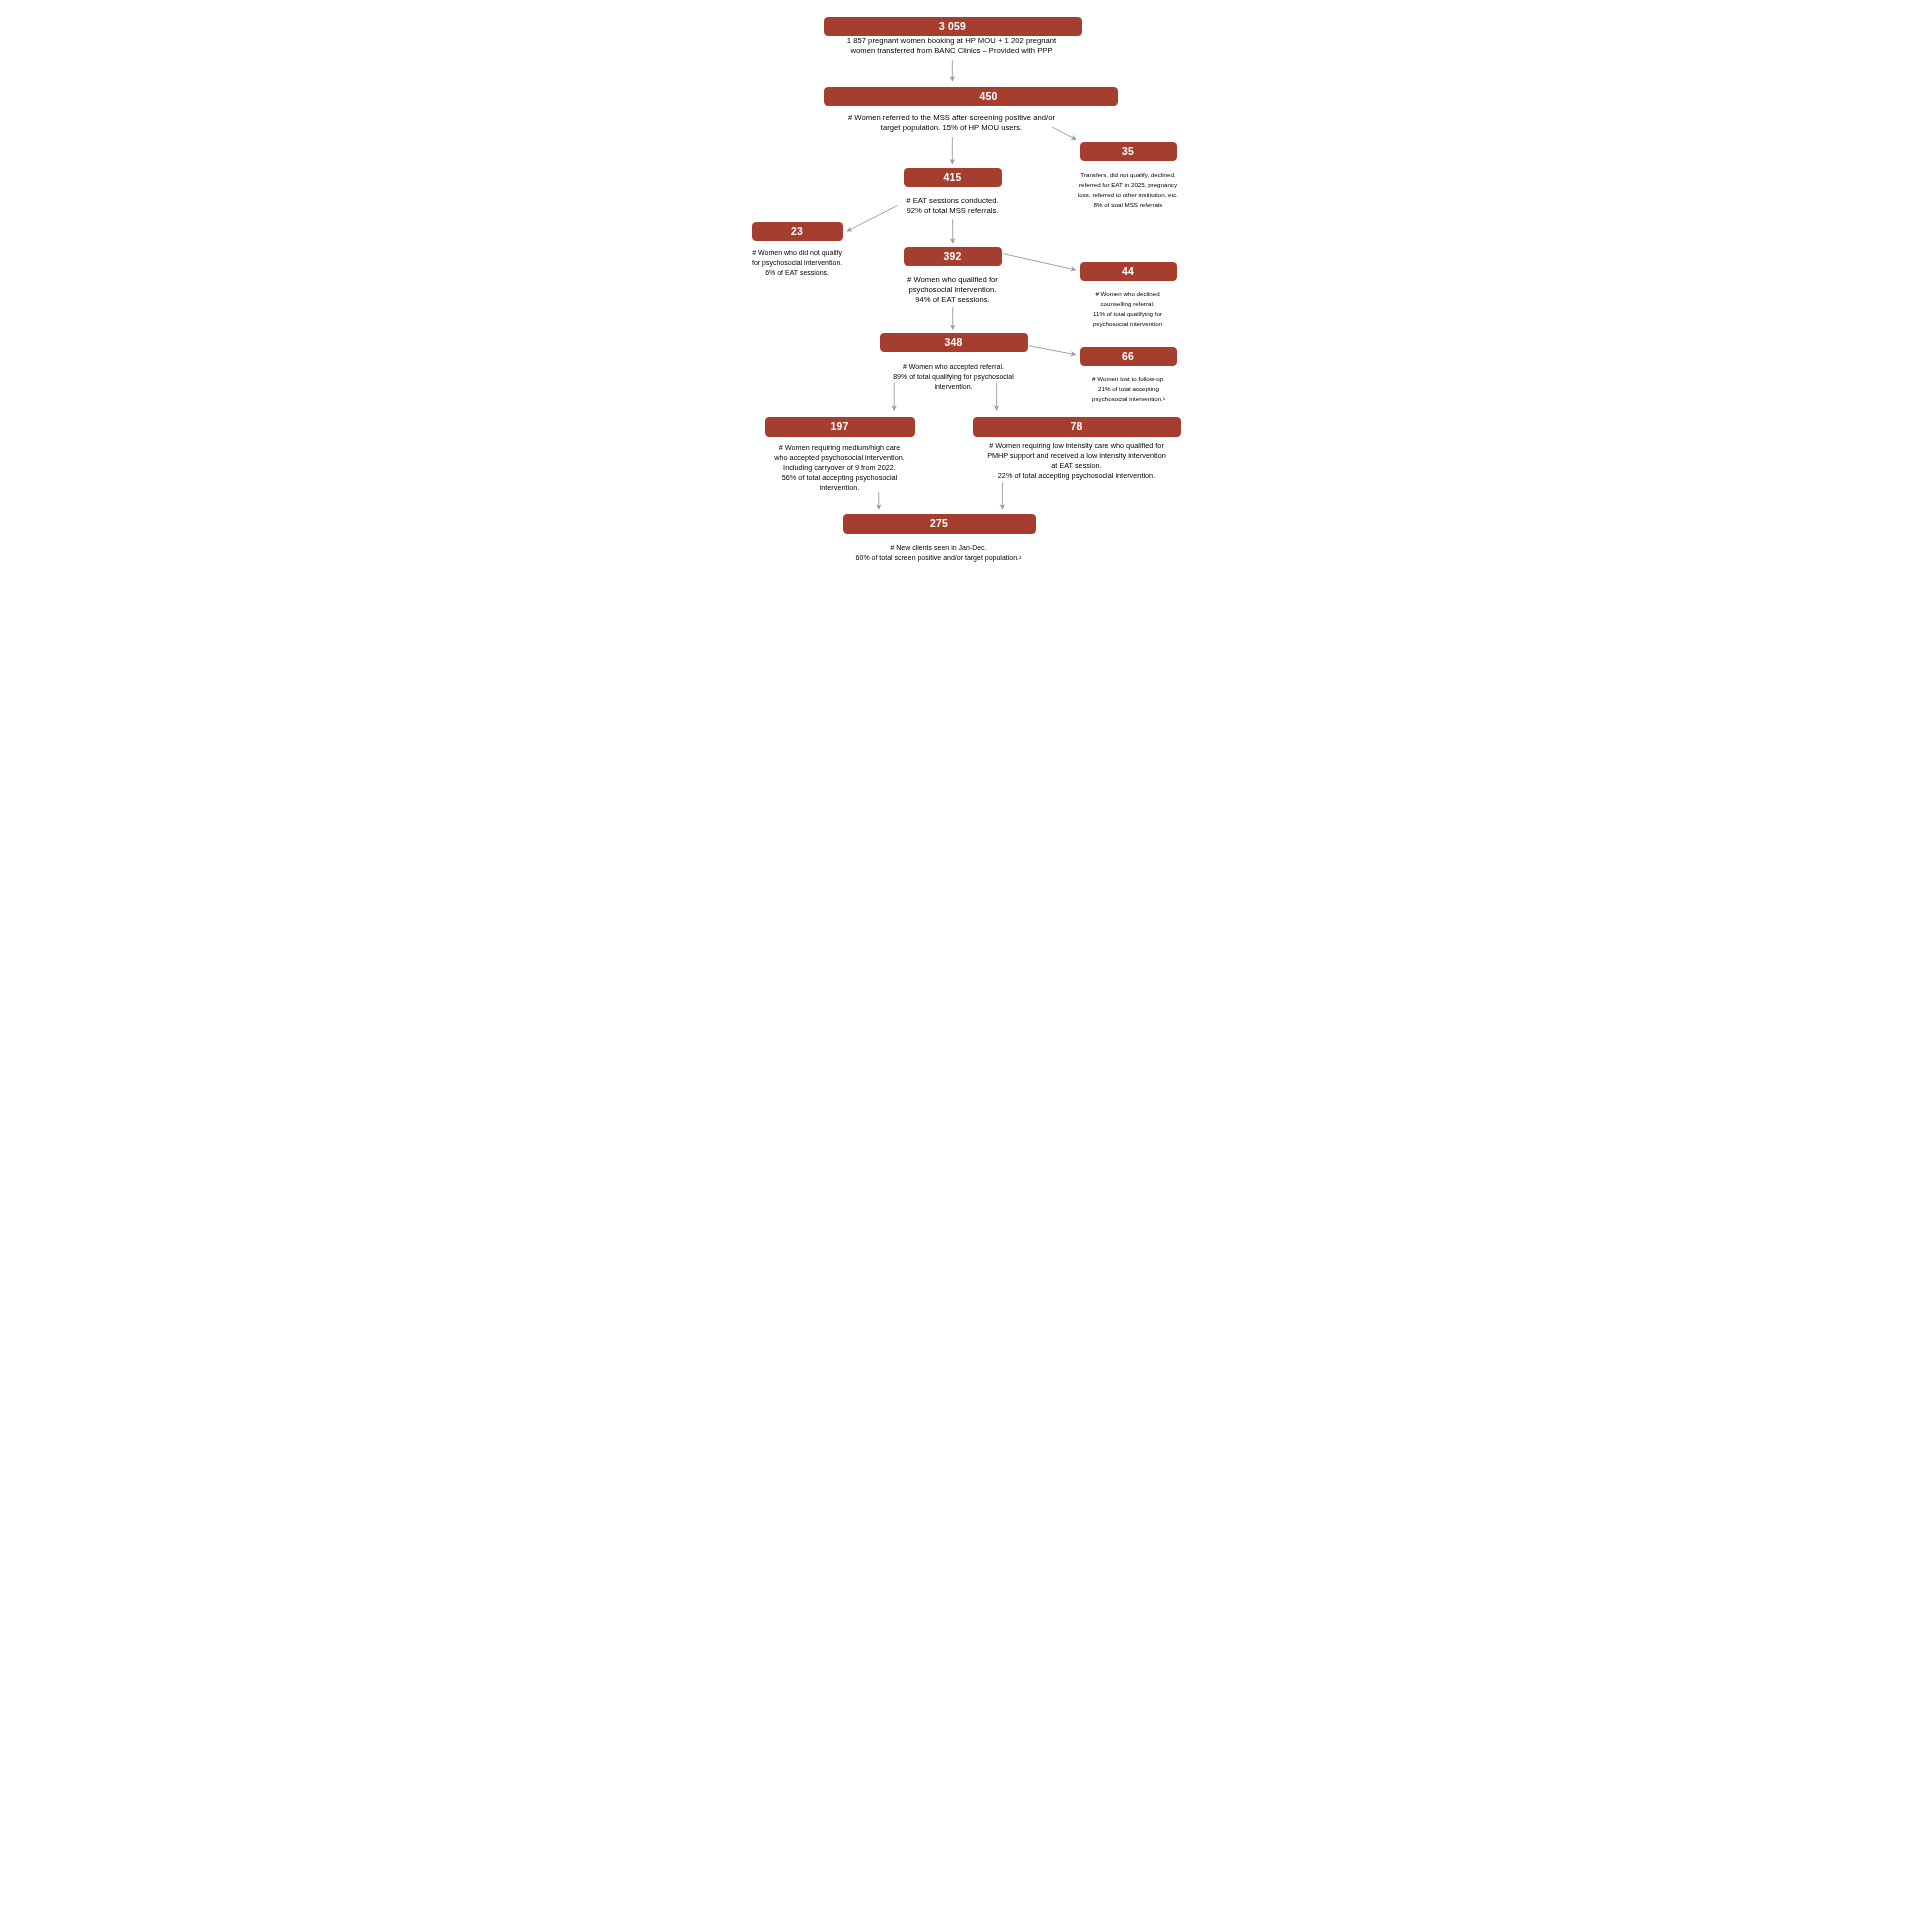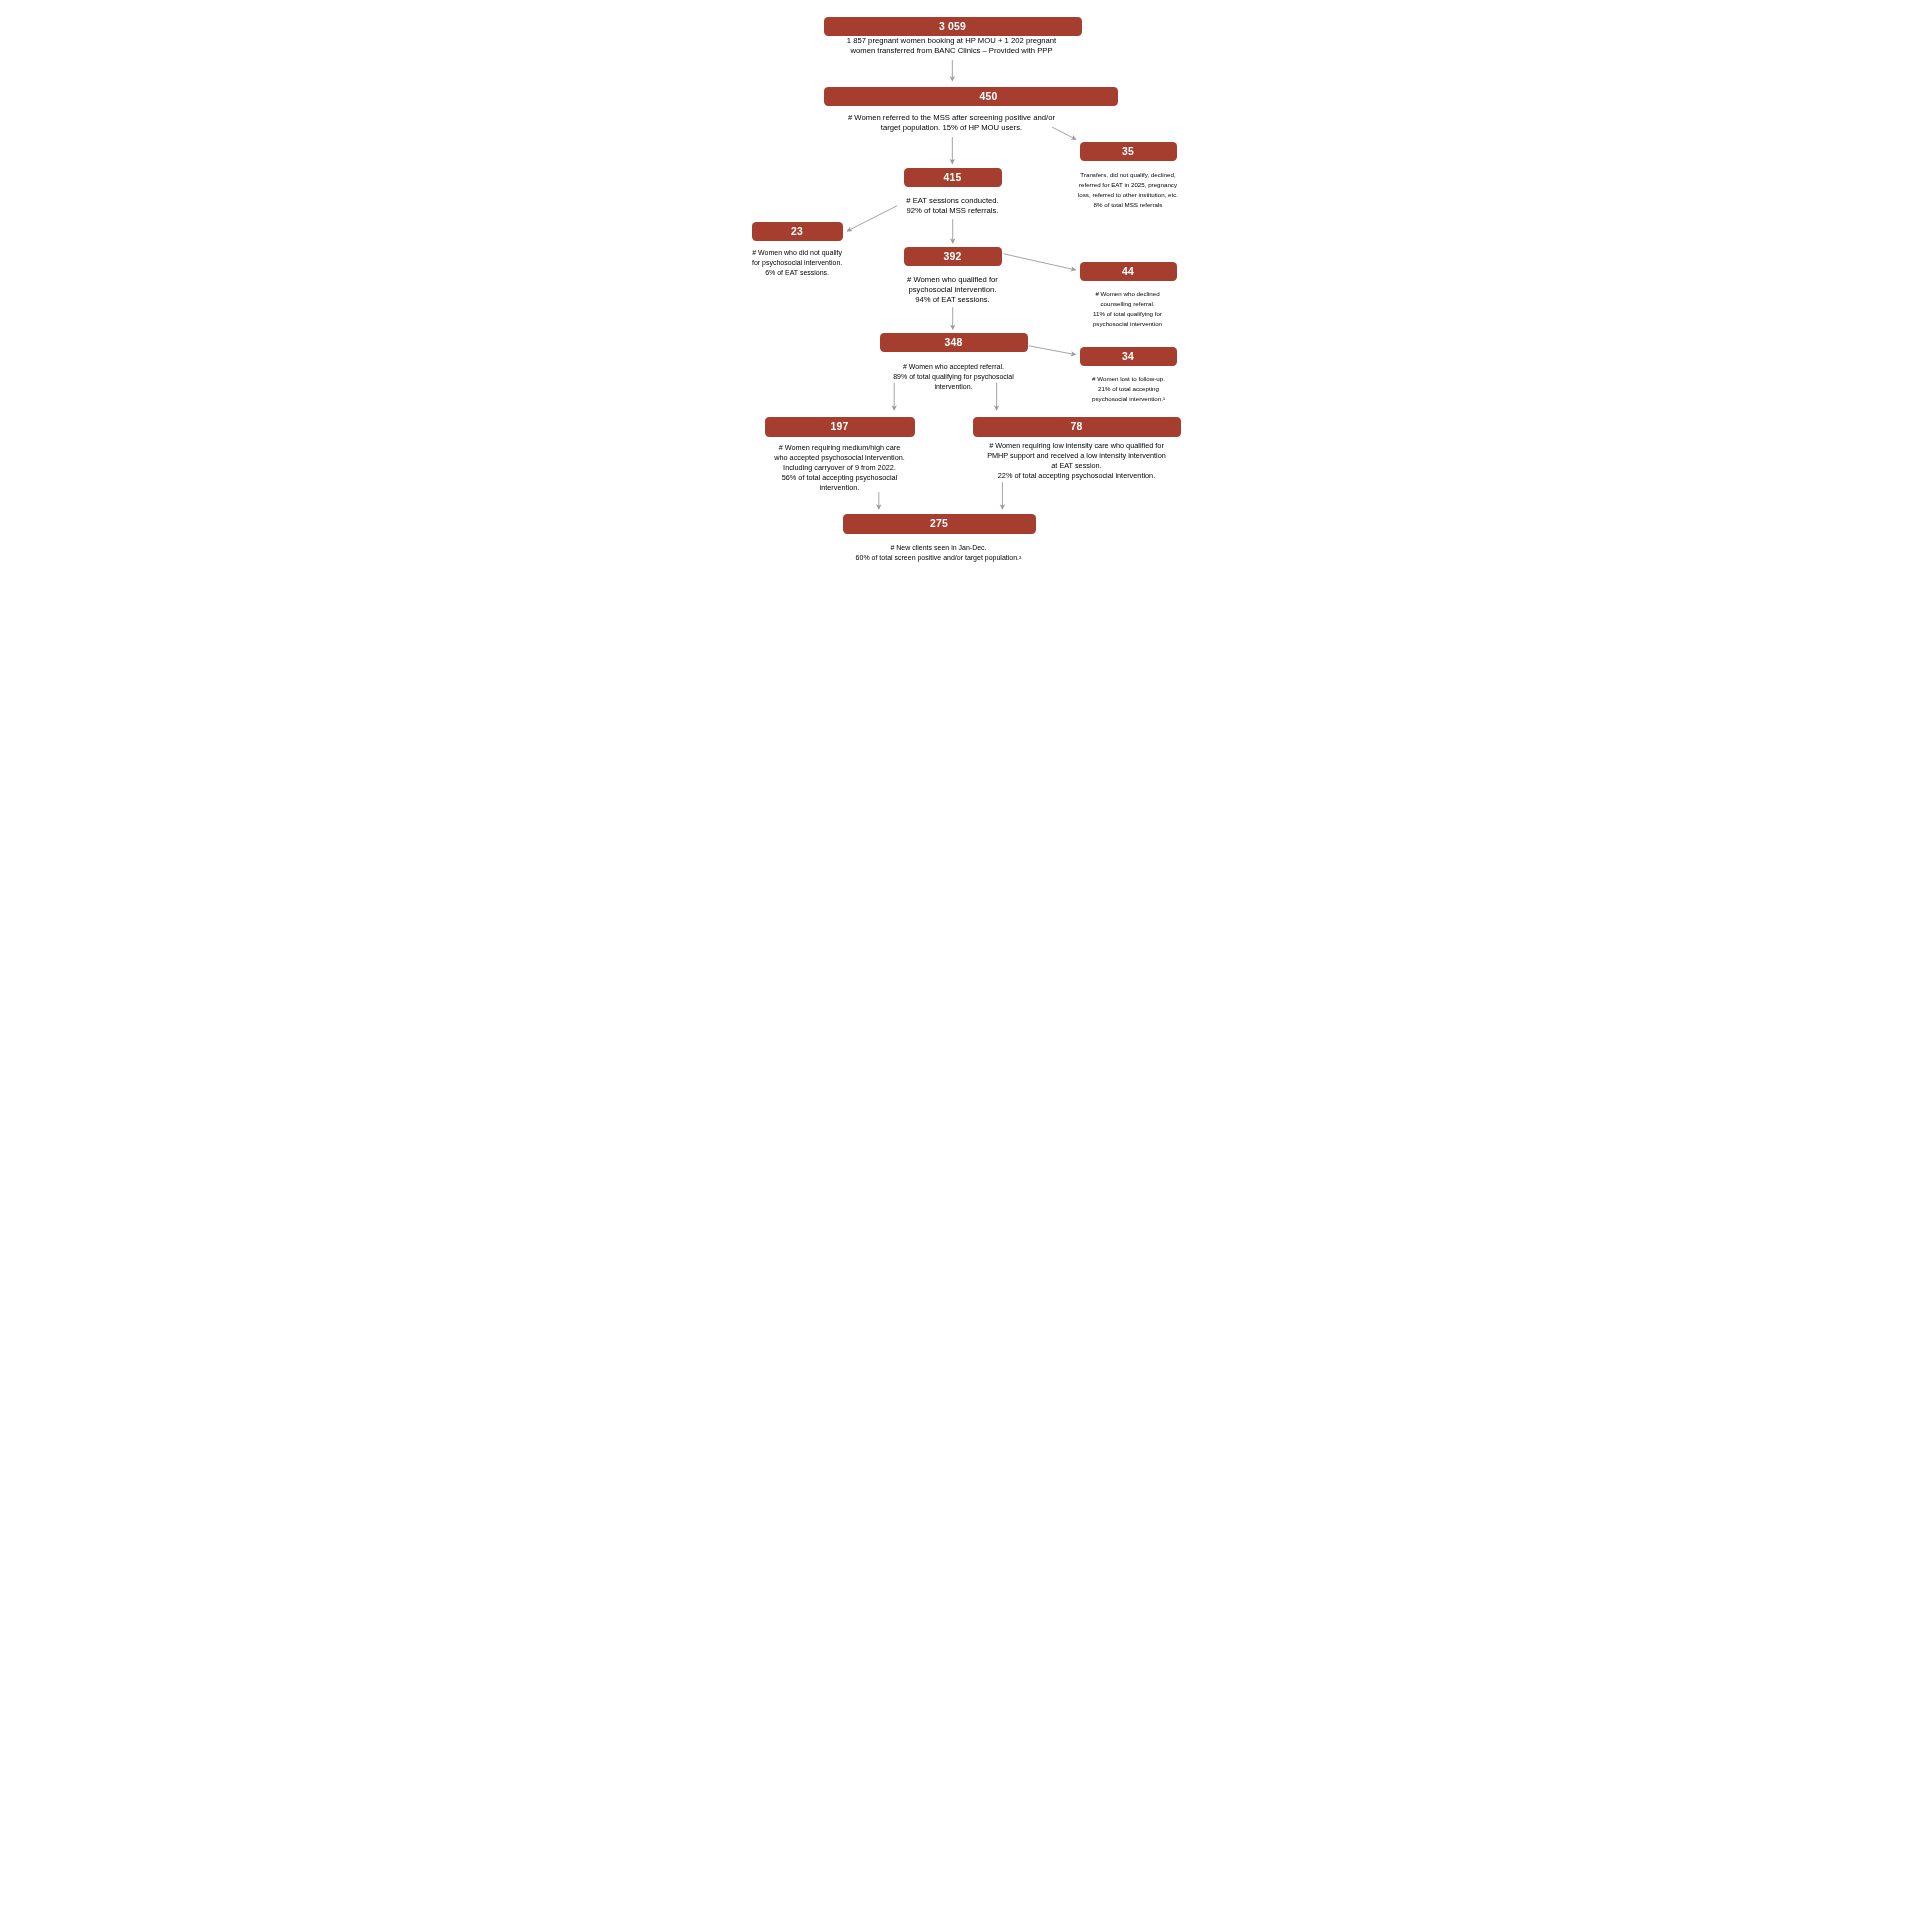--- a/index.html
+++ b/index.html
@@ -142,21 +142,21 @@
   <div class="box" style="left:146px; top:333px; width:148px; height:19px;justify-content:center;">
     <span>348</span>
   </div>
   <div class="caption fs18" style="left:139px; top:362px; width:162px;">
     <div class="ln"># Women who accepted referral.</div>
     <div class="ln">89% of total qualifying for psychosocial</div>
     <div class="ln">intervention.</div>
   </div>
 
   <div class="box" style="left:346px; top:347px; width:97px; height:19px;">
-    <span>34</span>
+    <span>66</span>
   </div>
   <div class="caption fs16" style="left:341px; top:374px; width:108px;">
     <div class="ln"># Women lost to follow-up.</div>
     <div class="ln">21% of total accepting</div>
     <div class="ln">psychosocial intervention.¹</div>
   </div>
 
   <div class="box" style="left:31px; top:417px; width:150px; height:19.6px;">
     <span>197</span>
   </div>

